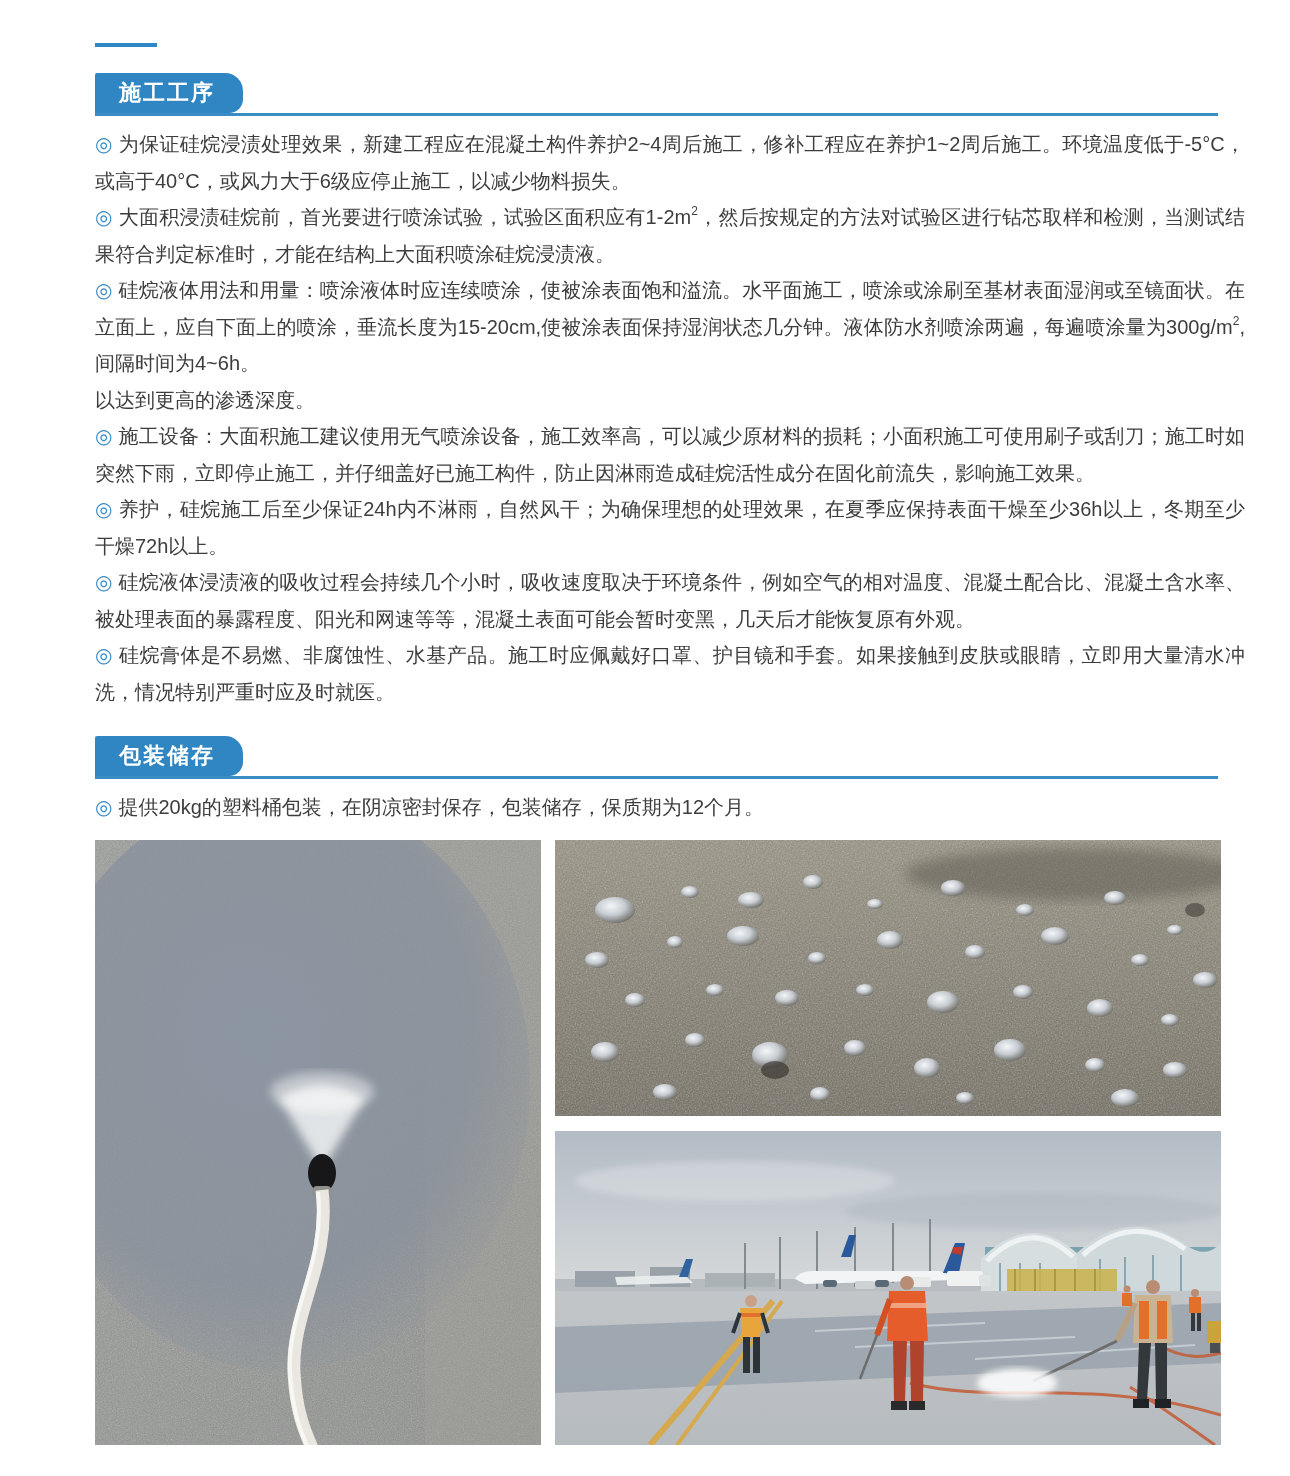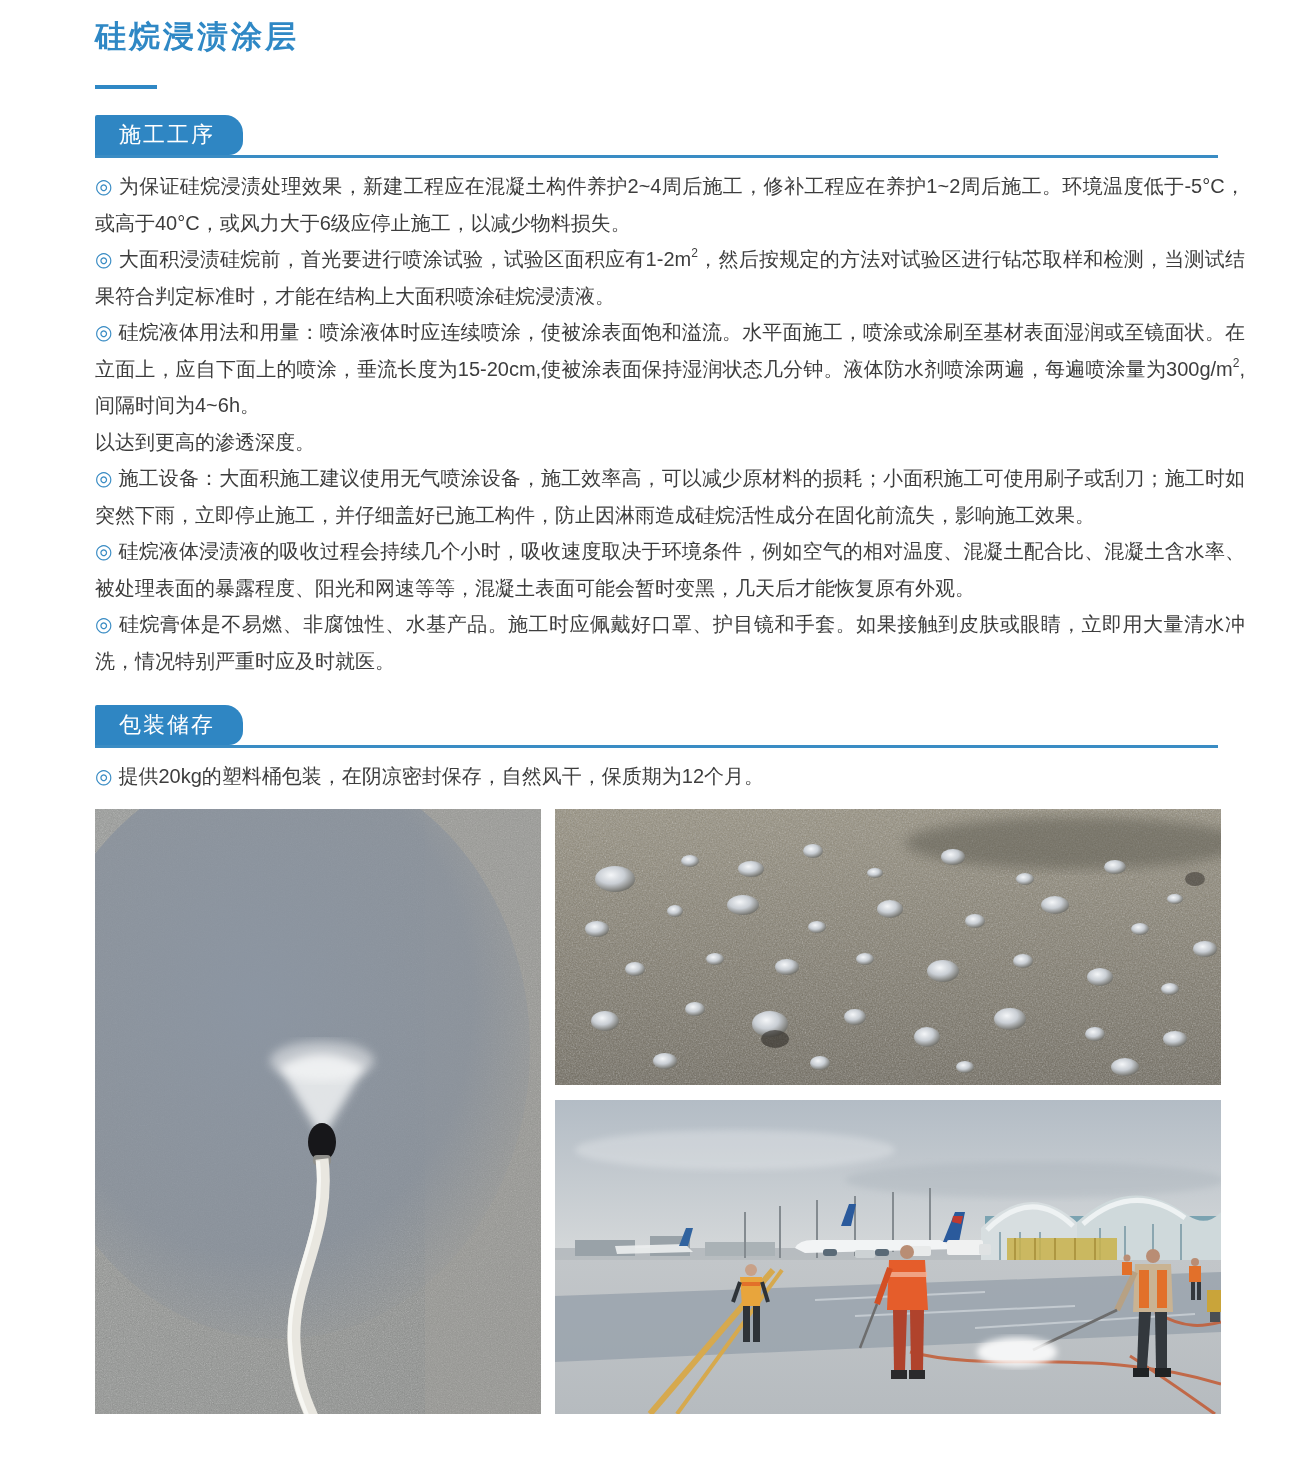--- a/index.html
+++ b/index.html
@@ -30,21 +30,21 @@
   .badge-row {
     width: 1123px;
     border-bottom: 3px solid #3a8cc4;
     margin-top: 26px;
   }
   .badge {
     display: inline-block;
     background: #2f86c3;
     color: #ffffff;
     font-size: 22px;
-    font-weight: normal;
+    font-weight: bold;
     letter-spacing: 2px;
     line-height: 40px;
     height: 40px;
     padding: 0 28px 0 24px;
     border-radius: 2px 18px 14px 0;
     vertical-align: bottom;
   }
 
   
   .para-wrap { width: 1150px; padding-top: 10px; }
@@ -69,40 +69,40 @@
   .photo-left { width: 446px; height: 605px; }
   .right-col { display: flex; flex-direction: column; gap: 15px; }
   .photo-tr { width: 666px; height: 276px; }
   .photo-br { width: 666px; height: 314px; }
 </style>
 </head>
 <body>
 
 <div class="page">
 
-  <h1 class="page-title">硅烷浸渍涂层</h1>
   <div class="title-dash"></div>
 
   <div id="sections">
       <section class="doc-section">
         <div class="badge-row"><div class="badge">施工工序</div></div>
         <div class="para-wrap">
           <p class="para"><span class="bullet">◎</span><span>为保证硅烷浸渍处理效果，新建工程应在混凝土构件养护2~4周后施工，修补工程应在养护1~2周后施工。环境温度低于-5°C，或高于40°C，或风力大于6级应停止施工，以减少物料损失。</span></p>
           <p class="para"><span class="bullet">◎</span><span>大面积浸渍硅烷前，首光要进行喷涂试验，试验区面积应有1-2m</span><sup>2</sup><span>，然后按规定的方法对试验区进行钻芯取样和检测，当测试结果符合判定标准时，才能在结构上大面积喷涂硅烷浸渍液。</span></p>
           <p class="para"><span class="bullet">◎</span><span>硅烷液体用法和用量：喷涂液体时应连续喷涂，使被涂表面饱和溢流。水平面施工，喷涂或涂刷至基材表面湿润或至镜面状。在立面上，应自下面上的喷涂，垂流长度为15-20cm,使被涂表面保持湿润状态几分钟。液体防水剂喷涂两遍，每遍喷涂量为300g/m</span><sup>2</sup><span>,间隔时间为4~6h。</span></p>
           <p class="para"><span>以达到更高的渗透深度。</span></p>
           <p class="para"><span class="bullet">◎</span><span>施工设备：大面积施工建议使用无气喷涂设备，施工效率高，可以减少原材料的损耗；小面积施工可使用刷子或刮刀；施工时如突然下雨，立即停止施工，并仔细盖好已施工构件，防止因淋雨造成硅烷活性成分在固化前流失，影响施工效果。</span></p>
+          <p class="para"><span class="bullet">◎</span><span>养护，硅烷施工后至少保证24h内不淋雨，自然风干；为确保理想的处理效果，在夏季应保持表面干燥至少36h以上，冬期至少干燥72h以上。</span></p>
           <p class="para"><span class="bullet">◎</span><span>硅烷液体浸渍液的吸收过程会持续几个小时，吸收速度取决于环境条件，例如空气的相对温度、混凝土配合比、混凝土含水率、被处理表面的暴露程度、阳光和网速等等，混凝土表面可能会暂时变黑，几天后才能恢复原有外观。</span></p>
           <p class="para"><span class="bullet">◎</span><span>硅烷膏体是不易燃、非腐蚀性、水基产品。施工时应佩戴好口罩、护目镜和手套。如果接触到皮肤或眼睛，立即用大量清水冲洗，情况特别严重时应及时就医。</span></p>
         </div>
       </section>
       <section class="doc-section">
         <div class="badge-row"><div class="badge">包装储存</div></div>
         <div class="para-wrap">
-          <p class="para"><span class="bullet">◎</span><span>提供20kg的塑料桶包装，在阴凉密封保存，自然风干，保质期为12个月。</span></p>
+          <p class="para"><span class="bullet">◎</span><span>提供20kg的塑料桶包装，在阴凉密封保存，包装储存，保质期为12个月。</span></p>
         </div>
       </section>
     </div>
 
   <div class="photos">
 
     <figure class="photo photo-left">
       <svg width="446" height="605" viewBox="0 0 446 605" xmlns="http://www.w3.org/2000/svg">
         <defs>
           <linearGradient id="p1base" x1="0" y1="0" x2="1" y2="1">

